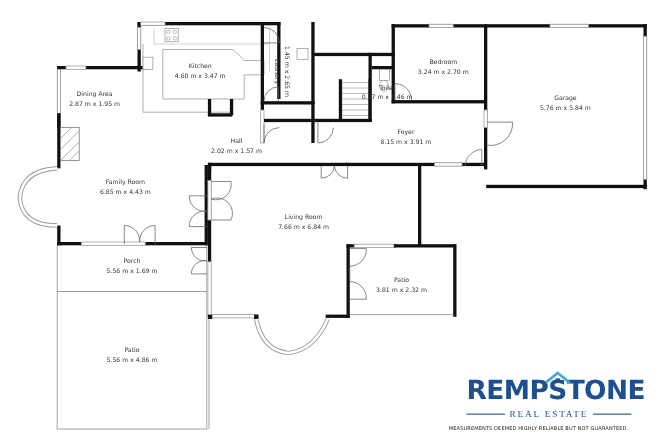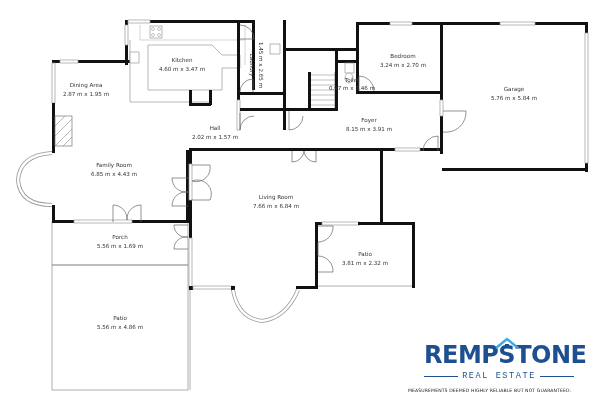--- a/index.html
+++ b/index.html
@@ -8,21 +8,21 @@
   .wall { fill: #111; }
   .thin { stroke: #999; stroke-width: 0.8; fill: none; }
   .thin-d { stroke: #777; stroke-width: 0.8; fill: none; }
   .win { fill: #fff; stroke: #999; stroke-width: 0.7; }
   .door { stroke: #666; stroke-width: 0.7; fill: none; }
   .lbl { font-size: 5.6px; fill: #333; text-anchor: middle; font-family: "DejaVu Sans", sans-serif; }
   .logo { position: absolute; left: 418px; top: 341px; width: 180px; height: 56px; }
   .logo-main { position: absolute; left: 6px; top: 0px; font-family: "DejaVu Sans", sans-serif; font-weight: bold; font-size: 24px; color: #1d4f91; letter-spacing: -0.5px; white-space: nowrap; }
   .logo-sub-row { position: absolute; left: 6px; top: 30px; width: 150px; display: flex; align-items: center; gap: 4px; }
   .logo-line { flex: 1; height: 1px; background: #1d4f91; }
-  .logo-sub { font-family: Liberation Mono, monospace; font-size: 8.5px; color: #1d4f91; letter-spacing: 1.6px; }
+  .logo-sub { font-family: Liberation Serif, serif; font-size: 8.5px; color: #1d4f91; letter-spacing: 1.6px; }
   .disclaimer { position: absolute; left: 408px; top: 388px; font-family: "DejaVu Sans", sans-serif; font-size: 4.6px; color: #222; white-space: nowrap; letter-spacing: 0.1px; }
 </style>
 </head>
 <body>
 
 <svg class="plan" width="609" height="400" viewBox="0 0 609 400">
 
   <rect x="52" y="265" width="136" height="125" class="thin"></rect>
 
   <rect x="52" y="222" width="136" height="43" class="thin"></rect>

